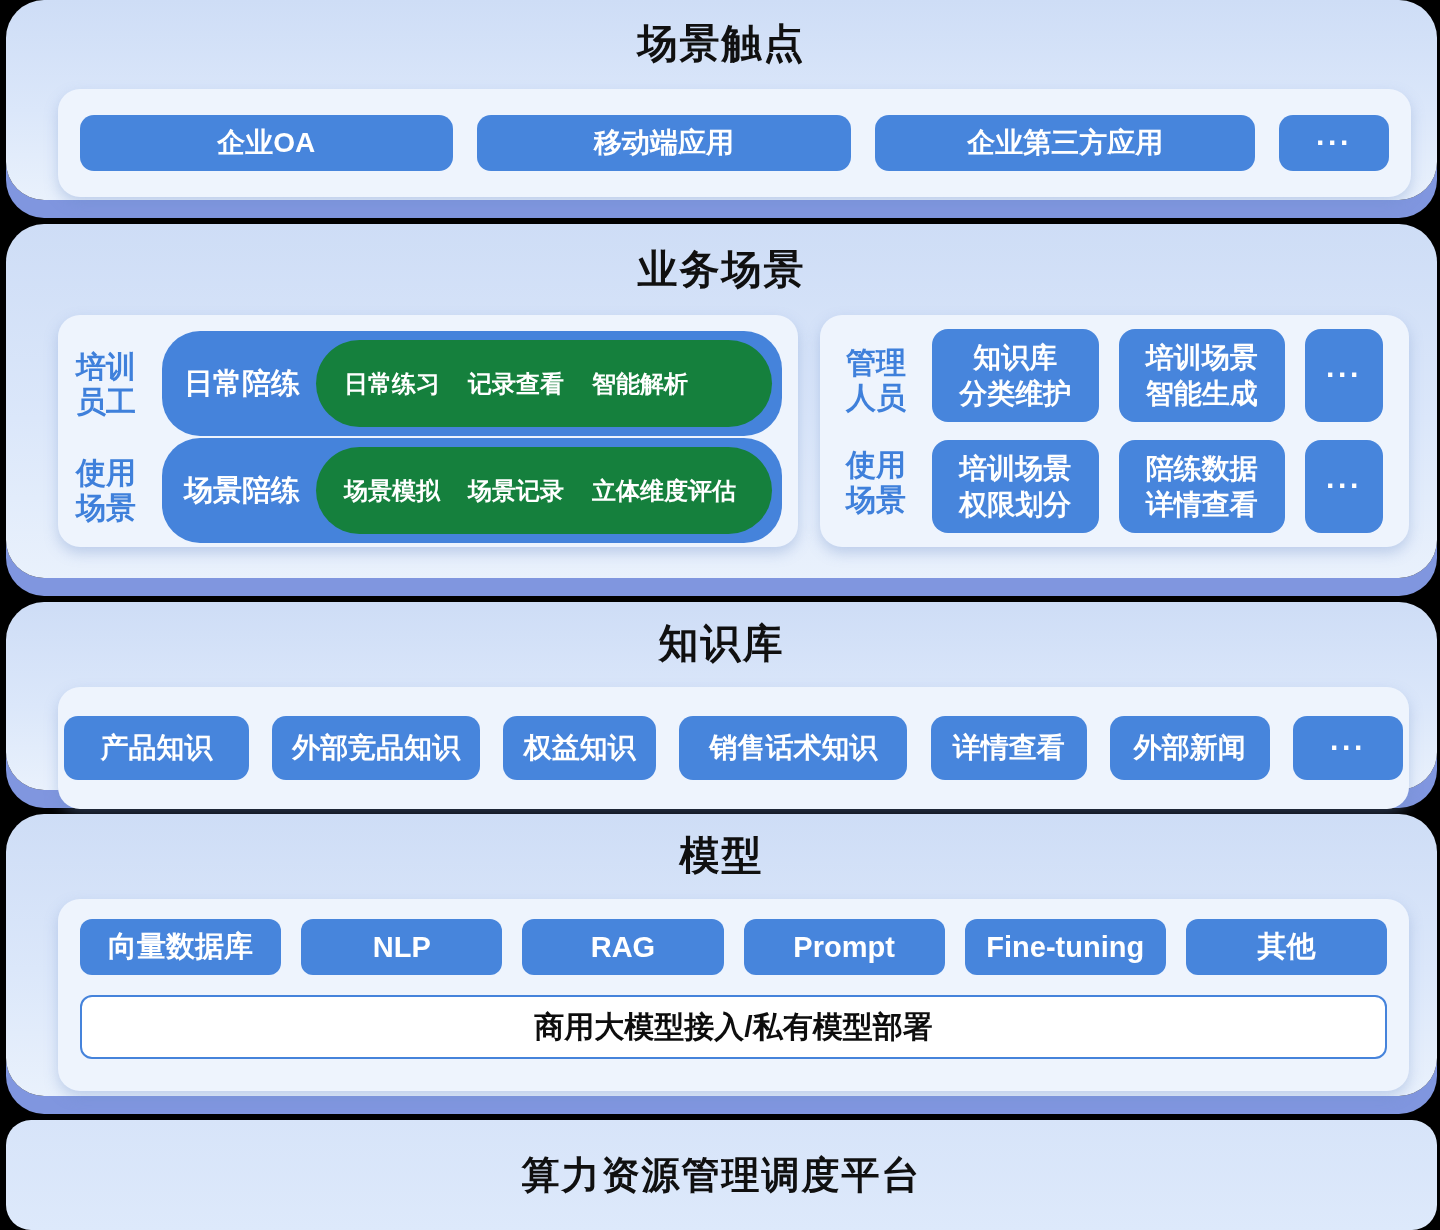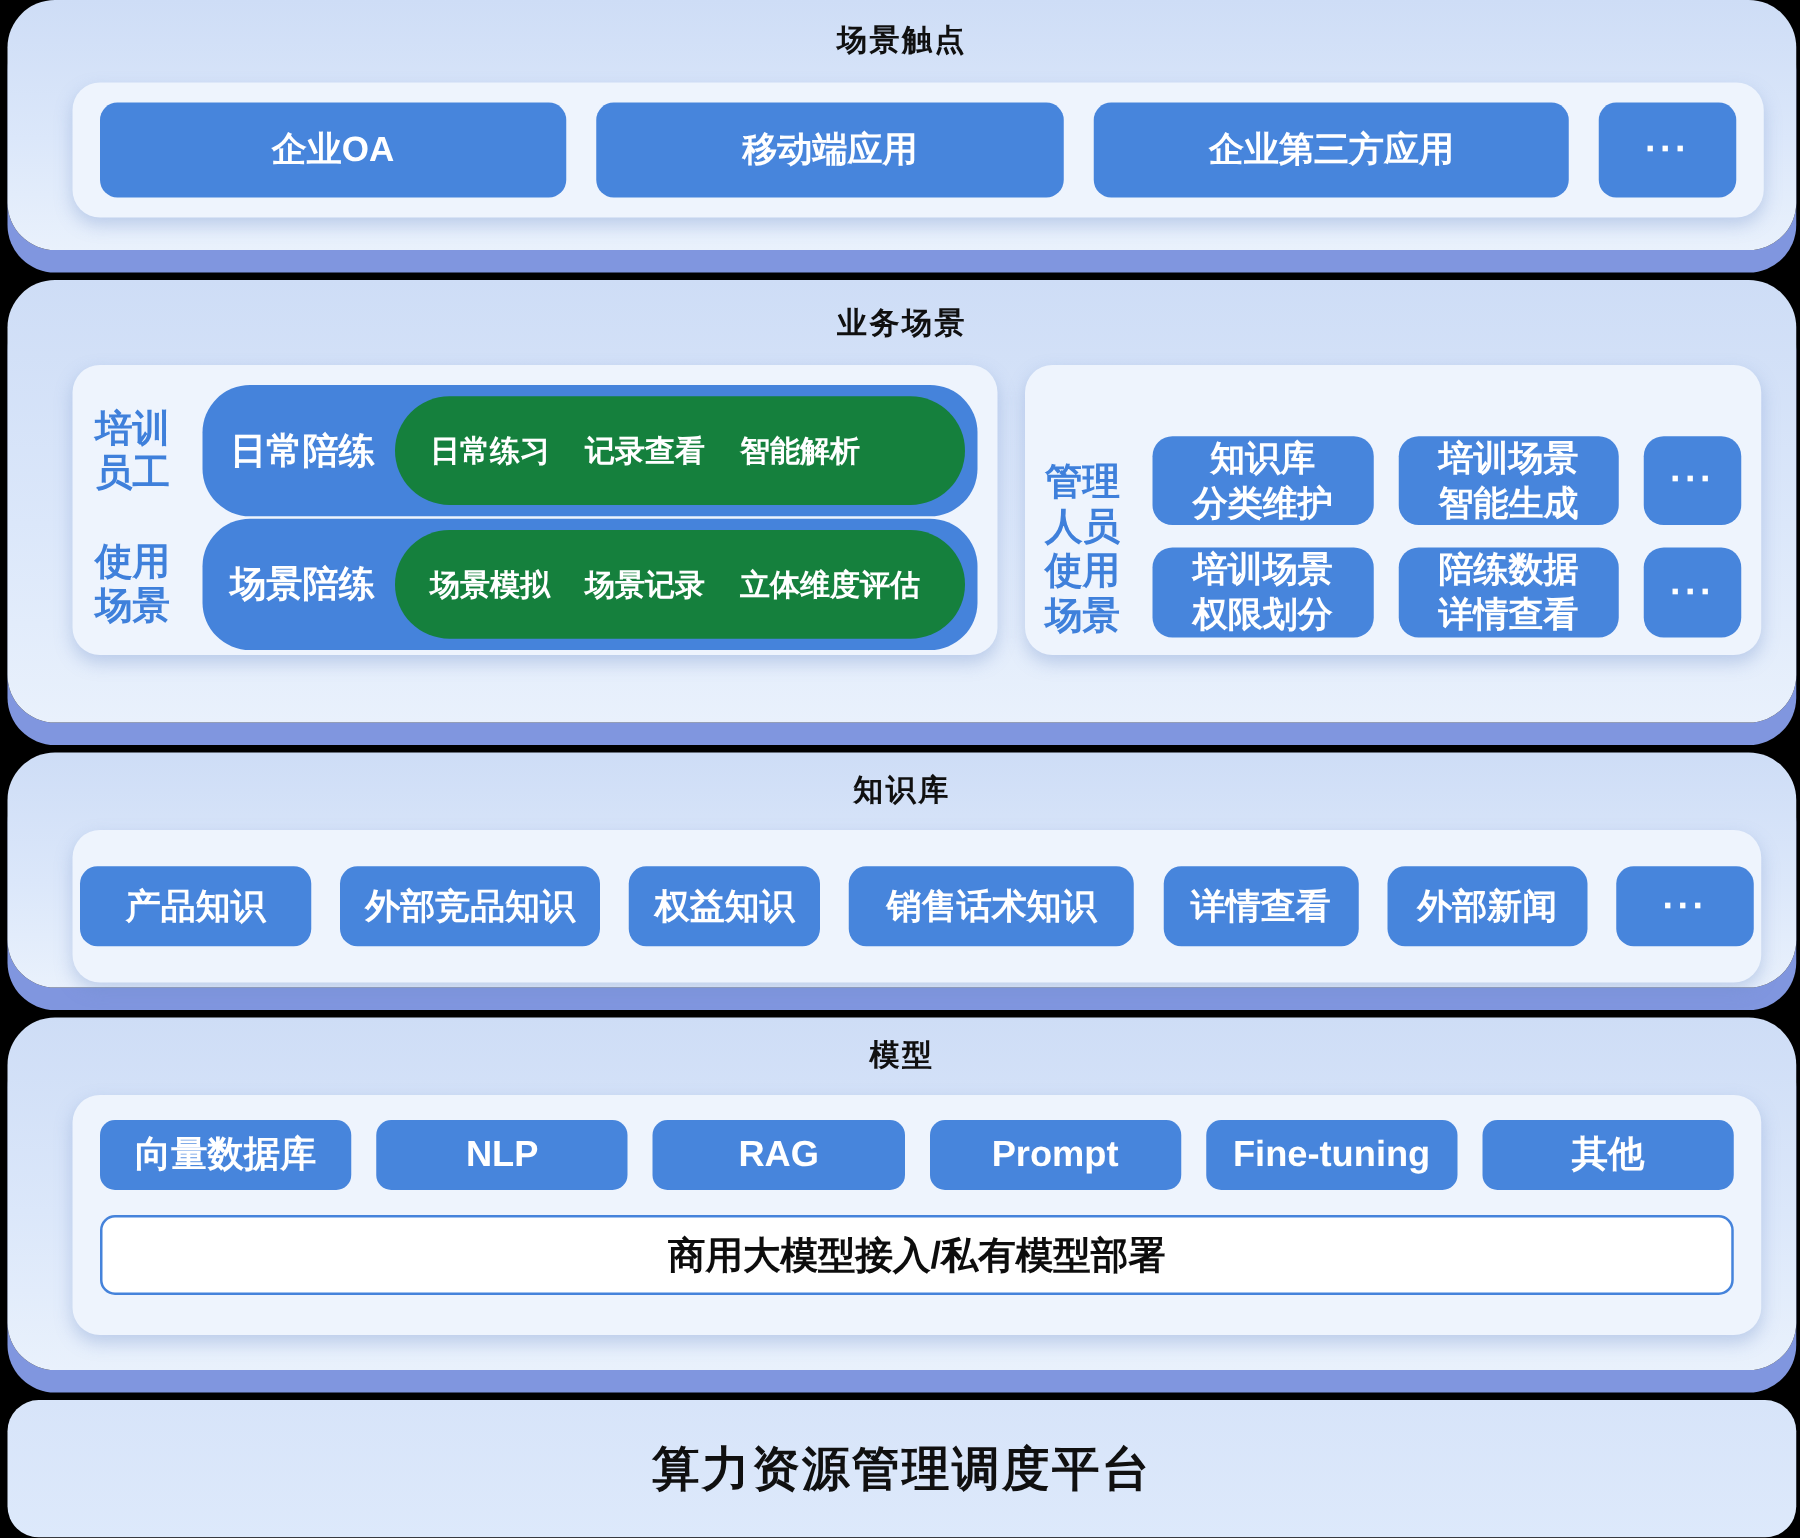--- a/index.html
+++ b/index.html
@@ -7,41 +7,41 @@
     width:1440px;height:1230px;background:#000;overflow:hidden;
     font-family:"Liberation Sans","DejaVu Sans",sans-serif;
   }
   .band{
     margin-left:6px;margin-right:3px;border-radius:38px;
     background:linear-gradient(180deg,#CEDDF6 0%,#DBE7FA 55%,#E9F1FC 100%);
     box-shadow:0 18px 0 0 #8096DF;
     margin-bottom:24px;position:relative;box-sizing:border-box;
   }
   .band-title{
-    text-align:center;font-weight:bold;font-size:24px;color:#101010;
+    text-align:center;font-weight:bold;font-size:40px;color:#101010;
     letter-spacing:2px;
   }
   .panel{
     background:#EEF4FD;border-radius:22px;box-sizing:border-box;
     box-shadow:0 6px 14px rgba(110,140,200,0.35);
   }
   .btn{
     background:#4785DC;border-radius:14px;color:#fff;font-weight:bold;
     display:flex;align-items:center;justify-content:center;font-size:28px;
     box-sizing:border-box;
   }
   
   .b1{height:200px;padding-top:16px;}
   .b1 .panel{margin:18px 26px 0 52px;height:108px;display:flex;align-items:center;gap:24px;padding:0 22px;}
-  .b1 .btn{height:76px;}
+  .b1 .btn{height:56px;}
   
   .b2{height:354px;padding-top:18px;}
   .b2-row{margin:18px 28px 0 52px;display:flex;gap:22px;height:232px;}
   .panel-left{flex:0 0 740px;display:flex;padding:16px 16px 4px 18px;gap:12px;}
-  .panel-right{flex:1;display:flex;padding:14px 16px;gap:12px;align-items:flex-end;}
+  .panel-right{flex:1;display:flex;padding:14px 26px;gap:12px;}
   .side-label{
     width:74px;display:flex;flex-direction:column;justify-content:space-around;
     color:#3F80DB;font-weight:bold;font-size:30px;line-height:1.18;
   }
   .rows-col{flex:1;display:flex;flex-direction:column;gap:2px;}
   .pill{
     flex:1;background:#4583DB;border-radius:38px;display:flex;align-items:center;
     padding:9px 10px 9px 22px;gap:16px;
   }
   .pill-lead{color:#fff;font-weight:bold;font-size:29px;white-space:nowrap;}

